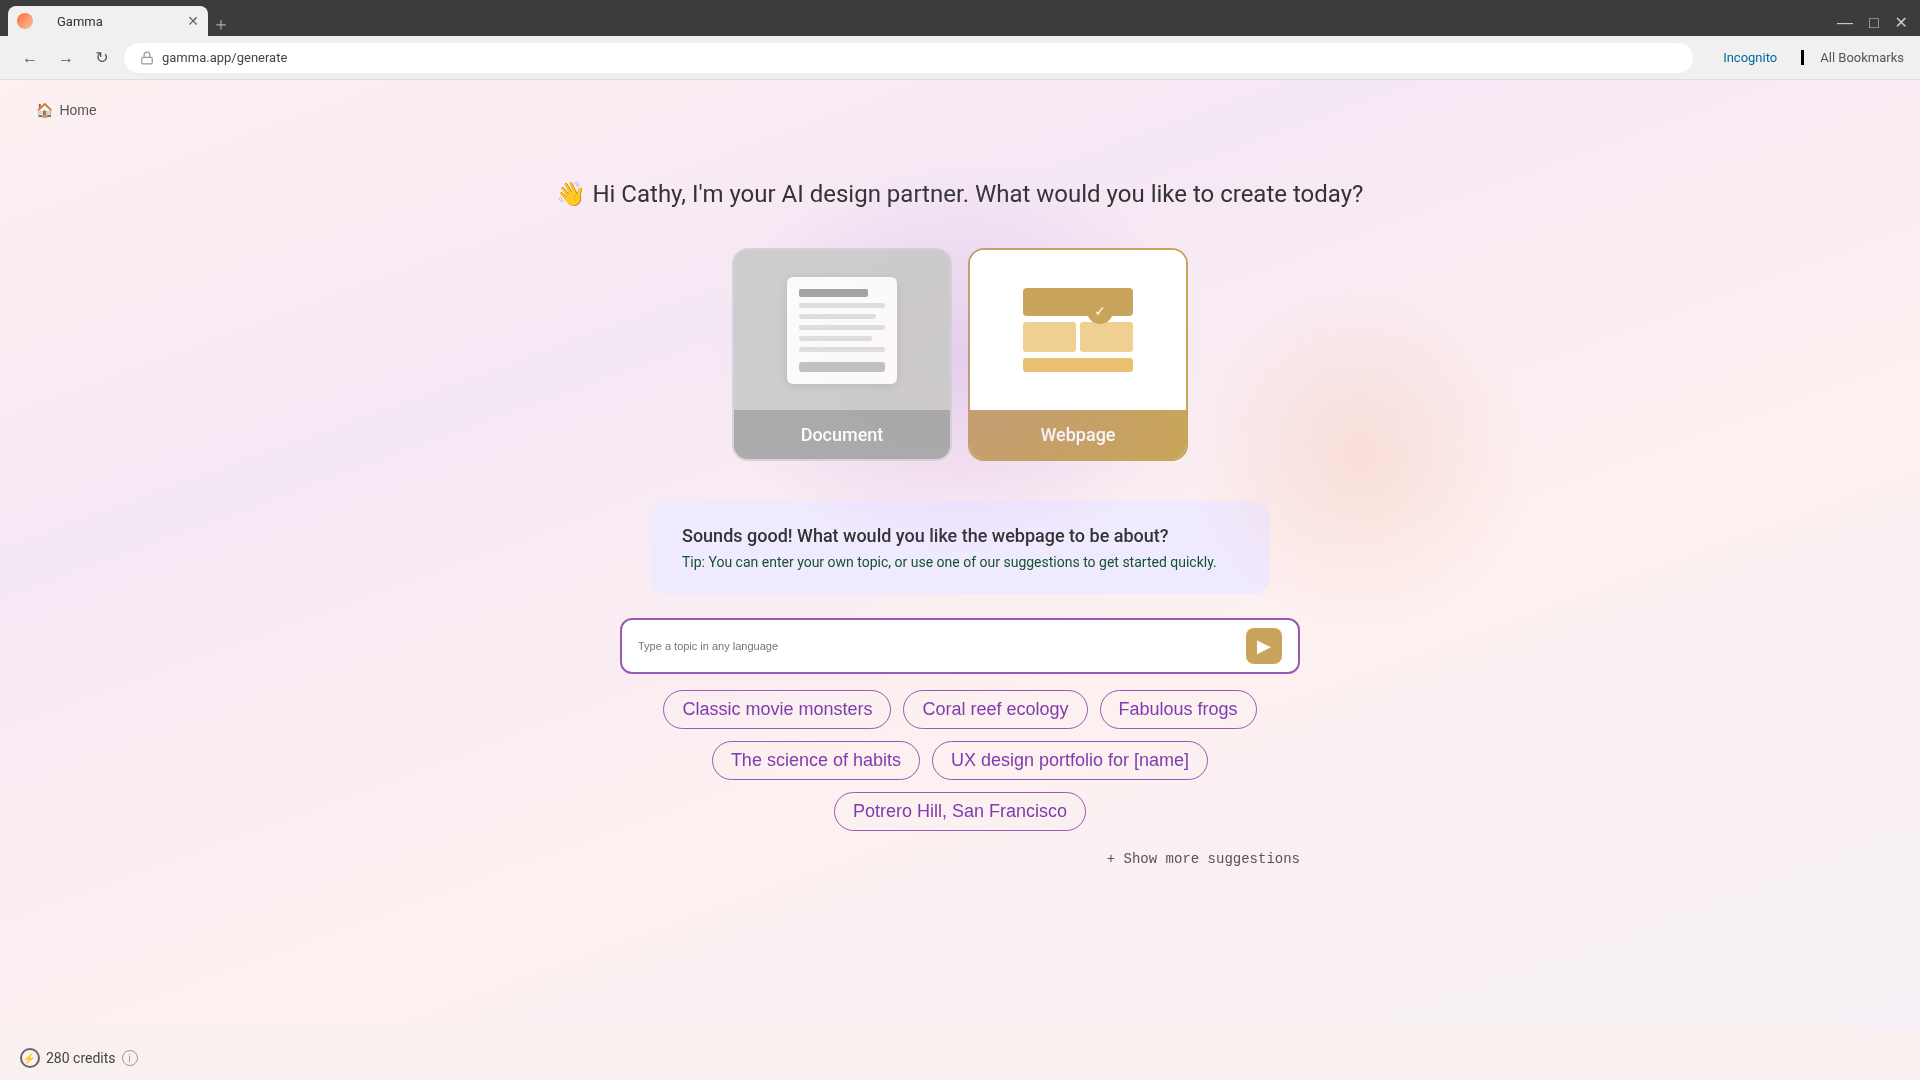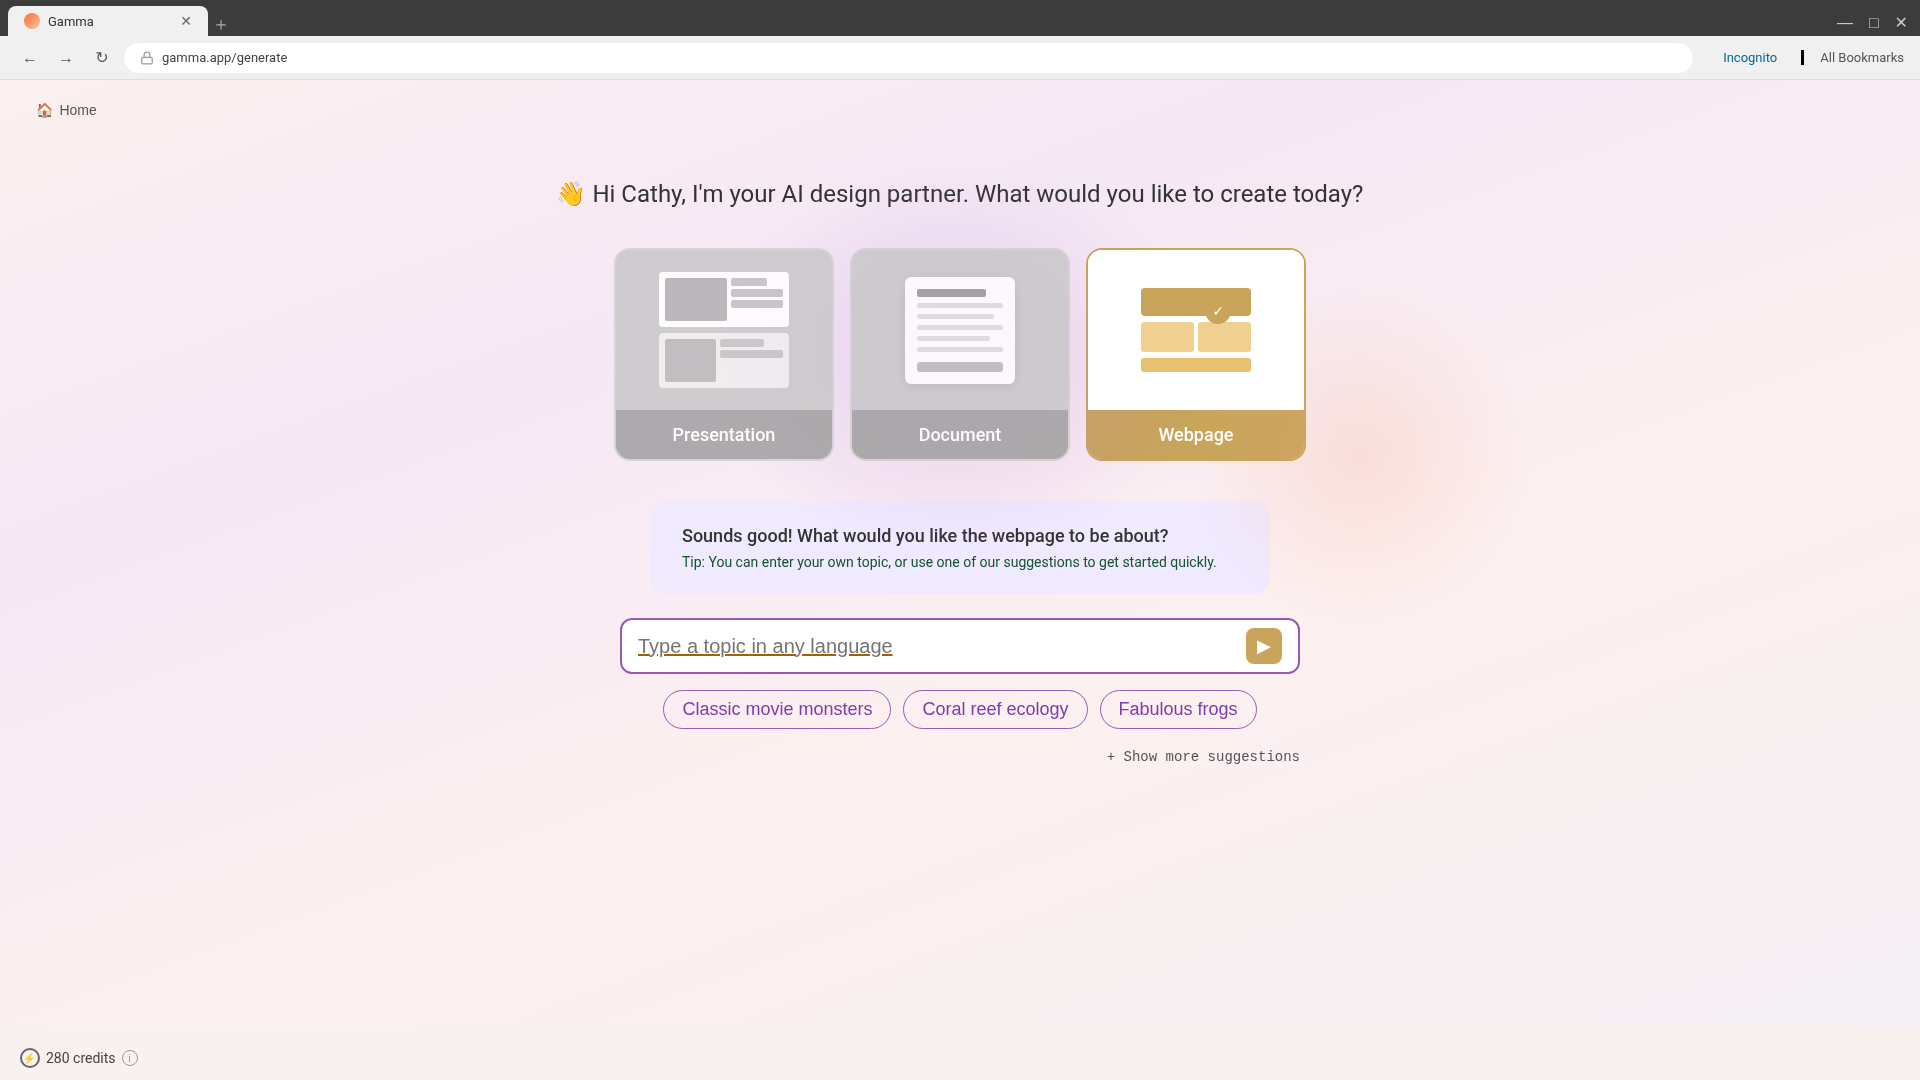--- a/index.html
+++ b/index.html
@@ -18,24 +18,24 @@
       height: 36px;
       display: flex;
       align-items: flex-end;
       padding: 0 8px;
     }
 
     .tab {
       background: #f0f0f0;
       height: 30px;
       border-radius: 8px 8px 0 0;
-      padding: 0 16px;
-      display: flex;
-      align-items: center;
-      gap: 8px;
+      padding: 0 9px;
+      display: flex;
+      align-items: center;
+      gap: 24px;
       min-width: 200px;
       font-size: 13px;
       color: #333;
     }
 
     .tab-icon {
       width: 16px;
       height: 16px;
       border-radius: 50%;
       background: linear-gradient(135deg, #ff6b35, #f7c59f);
@@ -390,24 +390,23 @@
       align-items: center;
       padding: 0 16px;
       gap: 12px;
       margin-bottom: 16px;
     }
 
     .search-input {
       flex: 1;
       border: none;
       outline: none;
-      font-size: 20px;
-      color: #a16207;
+      font-size: 11px;
+      color: #0f172a;
       background: transparent;
-      text-decoration: underline;
     }
 
     .search-submit {
       width: 36px;
       height: 36px;
       border-radius: 8px;
       background: #c8a55a;
       border: none;
       cursor: pointer;
       display: flex;
@@ -548,42 +547,20 @@
       <span>Home</span>
     </button>
   </div>
 
   <div class="main-content">
 
     <div class="greeting">👋 Hi Cathy, I'm your AI design partner. What would you like to create today?</div>
 
     <div class="type-cards">
 
-      <div class="type-card inactive">
-        <div class="card-preview inactive-preview">
-          <div class="pres-preview">
-            <div class="pres-slide">
-              <div class="pres-slide-left"></div>
-              <div class="pres-slide-right">
-                <div class="pres-line pres-line-short"></div>
-                <div class="pres-line pres-line-long"></div>
-                <div class="pres-line pres-line-long"></div>
-              </div>
-            </div>
-            <div class="pres-slide" style="opacity:0.7;">
-              <div class="pres-slide-left" style="flex:0.8;"></div>
-              <div class="pres-slide-right">
-                <div class="pres-line pres-line-short"></div>
-                <div class="pres-line pres-line-long"></div>
-              </div>
-            </div>
-          </div>
-        </div>
-        <div class="card-label inactive-label">Presentation</div>
-      </div>
 
       <div class="type-card inactive">
         <div class="card-preview inactive-preview">
           <div class="doc-preview">
             <div class="doc-header-bar"></div>
             <div class="doc-text-line" style="width:100%"></div>
             <div class="doc-text-line" style="width:90%"></div>
             <div class="doc-text-line" style="width:100%"></div>
             <div class="doc-text-line" style="width:85%"></div>
             <div class="doc-text-line" style="width:100%"></div>
@@ -622,20 +599,25 @@
           <span>▶</span>
         </button>
       </div>
 
       <div class="suggestions-row">
         <button class="suggestion-chip">Classic movie monsters</button>
         <button class="suggestion-chip">Coral reef ecology</button>
         <button class="suggestion-chip">Fabulous frogs</button>
       </div>
 
+      <div class="suggestions-row">
+        <button class="suggestion-chip">The science of habits</button>
+        <button class="suggestion-chip">UX design portfolio for [name]</button>
+        <button class="suggestion-chip">Potrero Hill, San Francisco</button>
+      </div>
 
       <button class="show-more-btn">
         <span>+ Show more suggestions</span>
       </button>
     </div>
 
   </div>
 </div>
 
 <div class="credits-bar">

